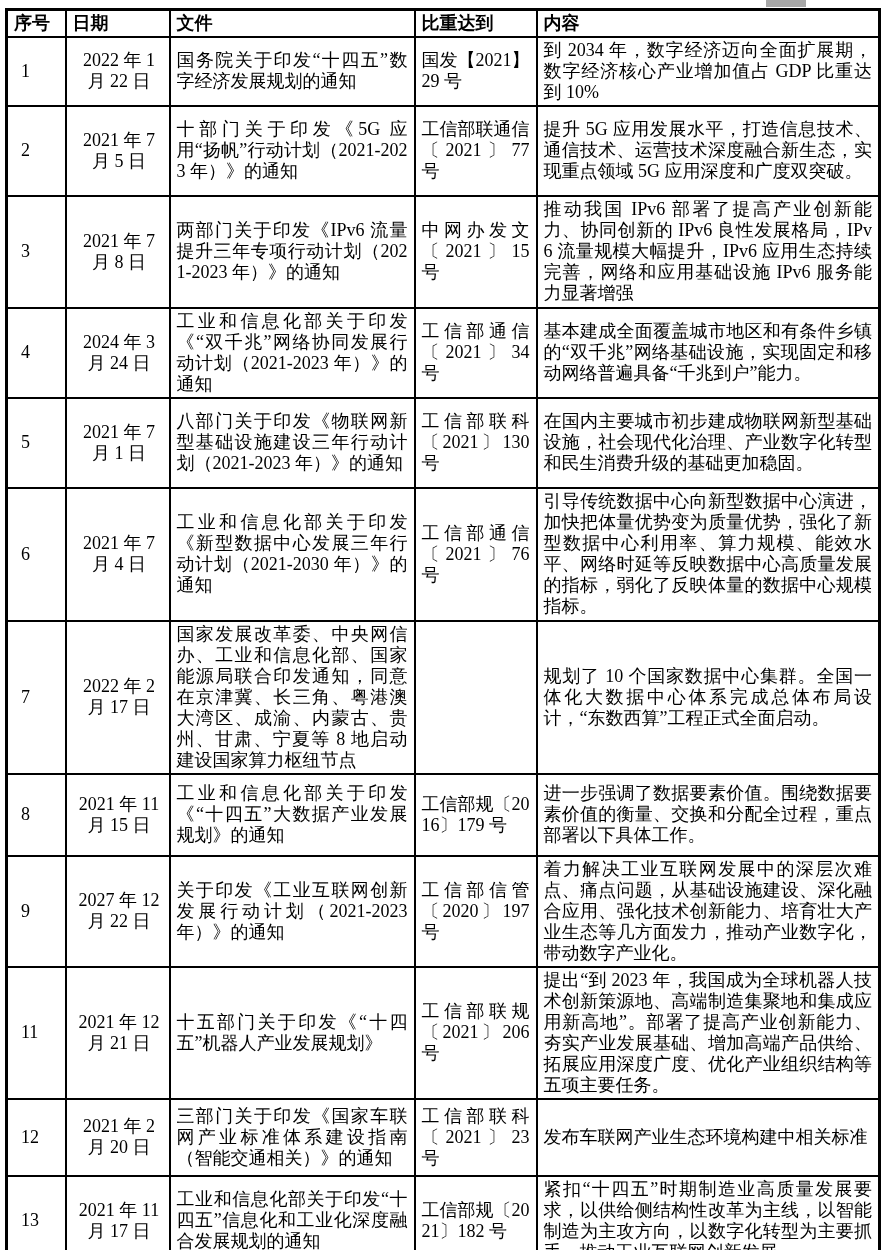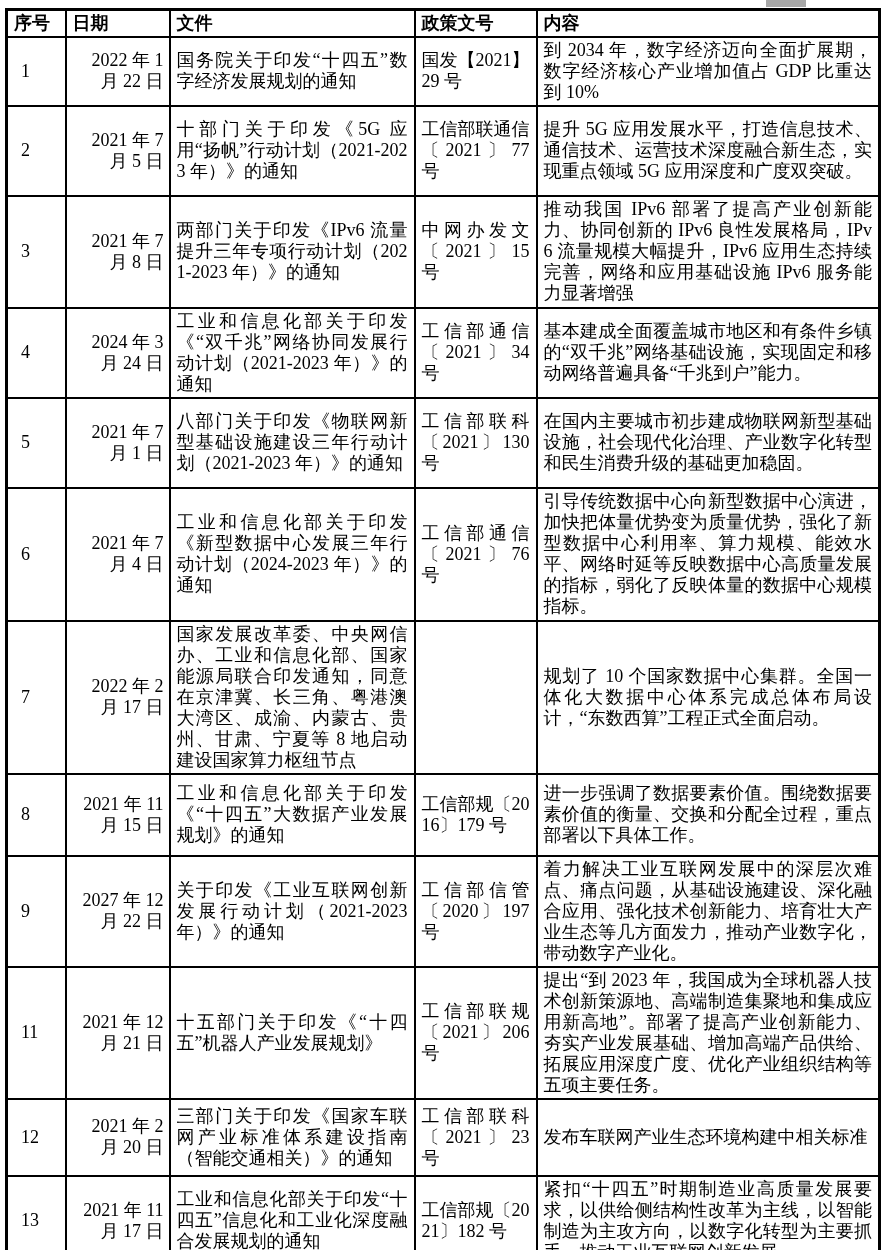--- a/index.html
+++ b/index.html
@@ -52,21 +52,21 @@
   .col-no   { width: 59px;  }
   .col-date { width: 104px; }
   .col-file { width: 245px; }
   .col-pol  { width: 122px; }
   .col-con  { width: 343px; }
   td.cell-no {
     text-align: left;
     padding-left: 13px;
   }
   td.cell-date {
-    text-align: right;
+    text-align: center;
     padding-left: 8px;
     padding-right: 5px;
   }
   td.cell-file,
   td.cell-pol,
   td.cell-con {
     text-align: justify;
     text-justify: inter-ideograph;
     text-align-last: left;
   }
@@ -82,21 +82,21 @@
       <col class="col-date">
       <col class="col-file">
       <col class="col-pol">
       <col class="col-con">
   </colgroup>
   <thead>
     <tr style="height:27px;">
       <th>序号</th>
       <th>日期</th>
       <th>文件</th>
-      <th>政策文号</th>
+      <th>比重达到</th>
       <th>内容</th>
     </tr>
   </thead>
   <tbody>
     <tr style="height:68px;">
       <td class="cell-no">1</td>
       <td class="cell-date">2022 年 1 月 22 日</td>
       <td class="cell-file">国务院关于印发“十四五”数字经济发展规划的通知</td>
       <td class="cell-pol">国发【2021】29 号</td>
       <td class="cell-con">到 2034 年，数字经济迈向全面扩展期，数字经济核心产业增加值占 GDP 比重达到 10%</td>
@@ -125,21 +125,21 @@
     <tr style="height:90px;">
       <td class="cell-no">5</td>
       <td class="cell-date">2021 年 7 月 1 日</td>
       <td class="cell-file">八部门关于印发《物联网新型基础设施建设三年行动计划（2021-2023 年）》的通知</td>
       <td class="cell-pol">工信部联科〔2021〕130 号</td>
       <td class="cell-con">在国内主要城市初步建成物联网新型基础设施，社会现代化治理、产业数字化转型和民生消费升级的基础更加稳固。</td>
     </tr>
     <tr style="height:133px;">
       <td class="cell-no">6</td>
       <td class="cell-date">2021 年 7 月 4 日</td>
-      <td class="cell-file">工业和信息化部关于印发《新型数据中心发展三年行动计划（2024-2023 年）》的通知</td>
+      <td class="cell-file">工业和信息化部关于印发《新型数据中心发展三年行动计划（2021-2030 年）》的通知</td>
       <td class="cell-pol">工信部通信〔2021〕76 号</td>
       <td class="cell-con">引导传统数据中心向新型数据中心演进，加快把体量优势变为质量优势，强化了新型数据中心利用率、算力规模、能效水平、网络时延等反映数据中心高质量发展的指标，弱化了反映体量的数据中心规模指标。</td>
     </tr>
     <tr style="height:152px;">
       <td class="cell-no">7</td>
       <td class="cell-date">2022 年 2 月 17 日</td>
       <td class="cell-file">国家发展改革委、中央网信办、工业和信息化部、国家能源局联合印发通知，同意在京津冀、长三角、粤港澳大湾区、成渝、内蒙古、贵州、甘肃、宁夏等 8 地启动建设国家算力枢纽节点</td>
       <td class="cell-pol"></td>
       <td class="cell-con">规划了 10 个国家数据中心集群。全国一体化大数据中心体系完成总体布局设计，“东数西算”工程正式全面启动。</td>
     </tr>

